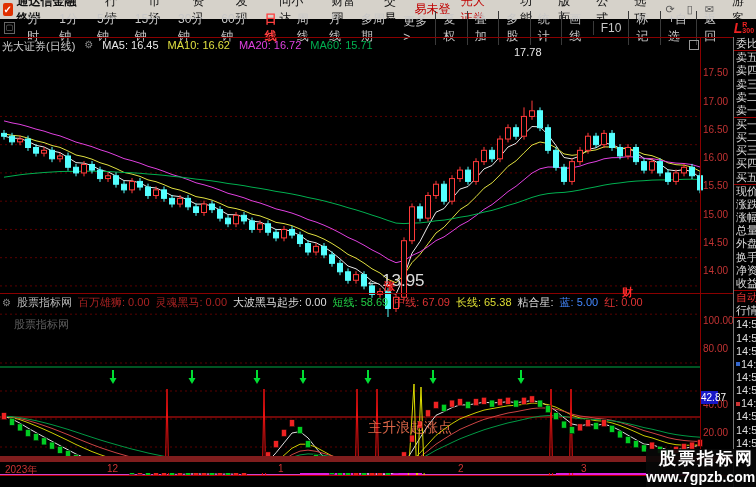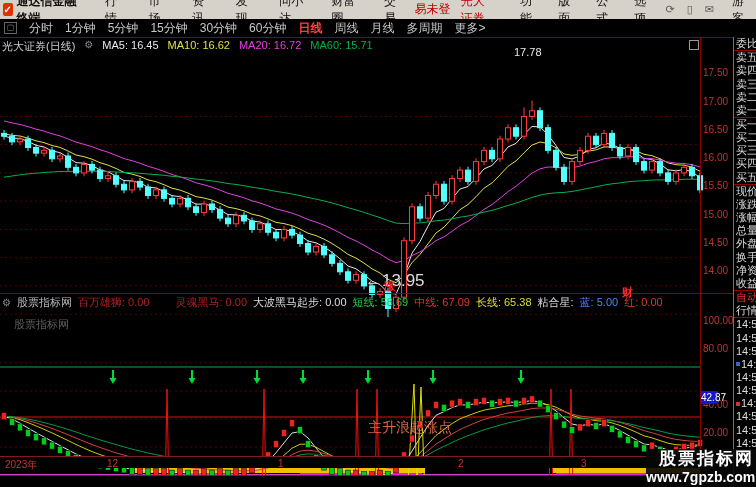--- a/index.html
+++ b/index.html
@@ -41,21 +41,21 @@
   #wave-label{left:368px;top:419px;color:#ff7755;font-size:14px;opacity:.85;}
   #ind-header{left:2px;top:295px;width:729px;height:15px;overflow:hidden;display:flex;
               gap:6px;font-size:11px;white-space:nowrap;align-items:center;}
   #ind-site{color:#bbb;}
   #ind-watermark{left:14px;top:317px;color:#5f5f5f;font-size:11px;}
   .paxis{width:31px;text-align:left;color:#c23333;font-size:10px;position:absolute;left:703px;}
   #cur-box{left:701px;top:391px;width:17px;height:13px;background:#1717c8;color:#fff;
            font-size:10px;text-align:center;line-height:13px;}
   #pane-max{left:689px;top:40px;width:8px;height:8px;border:1px solid #999;}
   
-  #timeline{left:0;top:456px;width:733px;height:11px;background:#000;border-top:1px solid #7f1d1d;}
+  #timeline{left:0;top:456px;width:733px;height:11px;background:#000;border-top:6px solid #7f1d1d;}
   .tl-label{position:absolute;top:1px;color:#cc3333;font-size:10px;}
   
   #sidebar{left:733px;top:37px;width:23px;height:450px;border-left:1px solid #737373;
            background:#000;overflow:hidden;}
   .sb-row{height:13.16px;line-height:13px;font-size:11px;color:#ddd;white-space:nowrap;
           overflow:hidden;padding-left:2px;display:flex;align-items:center;}
   .sb-div{border-bottom:1px solid #900;}
   .dot{width:4px;height:4px;margin-right:1px;flex:none;}
   
   #watermark{left:646px;top:449px;width:110px;height:38px;background:rgba(8,8,8,.9);
@@ -96,20 +96,38 @@
       <span class="period">1分钟</span>
       <span class="period">5分钟</span>
       <span class="period">15分钟</span>
       <span class="period">30分钟</span>
       <span class="period">60分钟</span>
       <span class="period active">日线</span>
       <span class="period">周线</span>
       <span class="period">月线</span>
       <span class="period">多周期</span>
       <span class="period">更多&gt;</span>
+      <div class="tool-right">
+        <span class="tool-btn">复权</span>
+        <span class="tool-btn">叠加</span>
+        <span class="tool-btn">多股</span>
+        <span class="tool-btn">统计</span>
+        <span class="tool-btn">画线</span>
+        <span class="tool-btn">F10</span>
+        <span class="tool-btn">标记</span>
+        <span class="tool-btn">+自选</span>
+        <span class="tool-btn">返回</span>
+        <span class="l2">
+          <b>L</b>
+          <span class="st">
+            <span>R</span>
+            <span>300</span>
+          </span>
+        </span>
+      </div>
     </div>
 
   <svg id="gfx" class="abs" style="left:0;top:37px" width="733" height="439">
       <line x1="0" y1="79.42499999999995" x2="700" y2="79.42499999999995" stroke="#5a0000" stroke-dasharray="2,3"></line>
       <line x1="0" y1="107.67499999999995" x2="700" y2="107.67499999999995" stroke="#5a0000" stroke-dasharray="2,3"></line>
       <line x1="0" y1="135.92499999999995" x2="700" y2="135.92499999999995" stroke="#5a0000" stroke-dasharray="2,3"></line>
       <line x1="0" y1="164.17499999999995" x2="700" y2="164.17499999999995" stroke="#5a0000" stroke-dasharray="2,3"></line>
       <line x1="0" y1="192.42499999999995" x2="700" y2="192.42499999999995" stroke="#5a0000" stroke-dasharray="2,3"></line>
       <line x1="0" y1="220.67499999999995" x2="700" y2="220.67499999999995" stroke="#5a0000" stroke-dasharray="2,3"></line>
       <line x1="0" y1="248.92499999999995" x2="700" y2="248.92499999999995" stroke="#5a0000" stroke-dasharray="2,3"></line>
@@ -505,21 +523,21 @@
   <div id="peak-label" class="abs">17.78</div>
   <div id="low-label" class="abs">←13.95</div>
   <div id="zhang-marker" class="abs">涨</div>
   <div id="cai-marker" class="abs">财</div>
   <div id="wave-label" class="abs">主升浪起涨点</div>
 
   <div id="ind-header" class="abs">
       <span class="gear">⚙</span>
       <span id="ind-site">股票指标网</span>
       <span><span style="color: rgb(170, 34, 34);">百万雄狮:</span><span style="color: rgb(170, 34, 34);"> 0.00</span></span>
-      <span><span style="color: rgb(170, 34, 34); margin-left: 20px;">灵魂黑马:</span><span style="color: rgb(170, 34, 34);"> 0.00</span></span>
+      <span><span style="color: rgb(170, 34, 34);">灵魂黑马:</span><span style="color: rgb(170, 34, 34);"> 0.00</span></span>
       <span><span style="color: rgb(221, 221, 221);">大波黑马起步:</span><span style="color: rgb(221, 221, 221);"> 0.00</span></span>
       <span><span style="color: rgb(34, 204, 68);">短线:</span><span style="color: rgb(34, 204, 68);"> 58.69</span></span>
       <span><span style="color: rgb(221, 51, 51);">中线:</span><span style="color: rgb(221, 51, 51);"> 67.09</span></span>
       <span><span style="color: rgb(221, 221, 51);">长线:</span><span style="color: rgb(221, 221, 51);"> 65.38</span></span>
       <span><span style="color: rgb(221, 221, 221);">粘合星:</span></span>
       <span><span style="color: rgb(68, 136, 255);">蓝:</span><span style="color: rgb(68, 136, 255);"> 5.00</span></span>
       <span><span style="color: rgb(221, 51, 51);">红:</span><span style="color: rgb(221, 51, 51);"> 0.00</span></span>
     </div>
   <div id="ind-watermark" class="abs">股票指标网</div>
 

